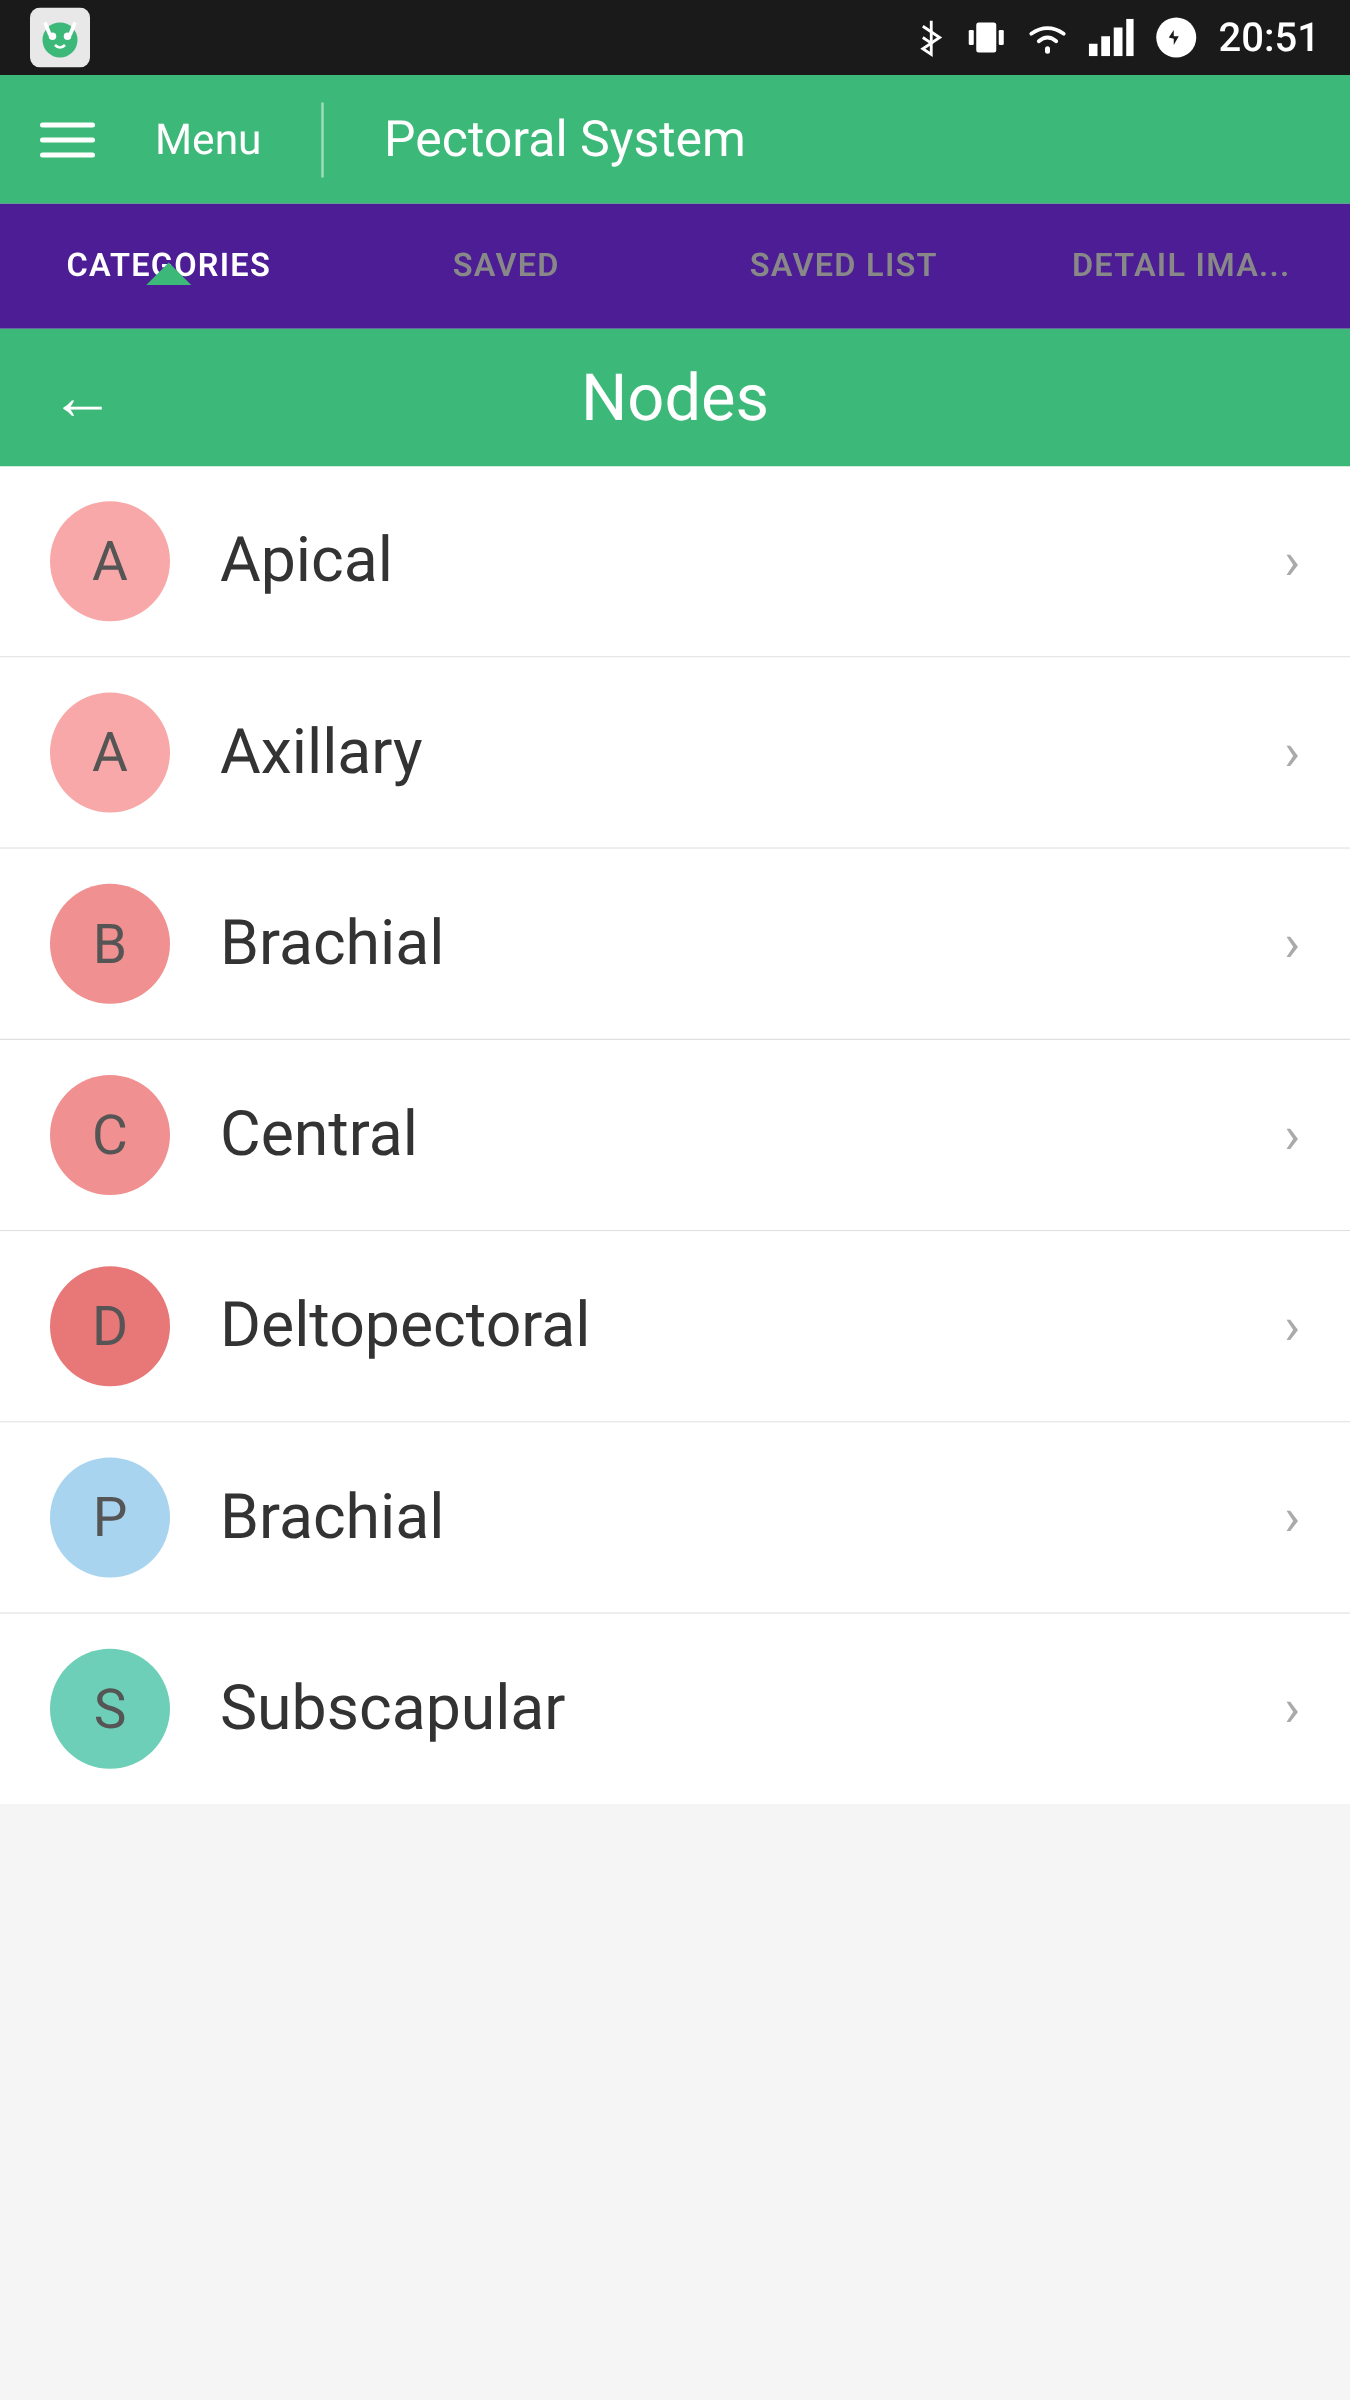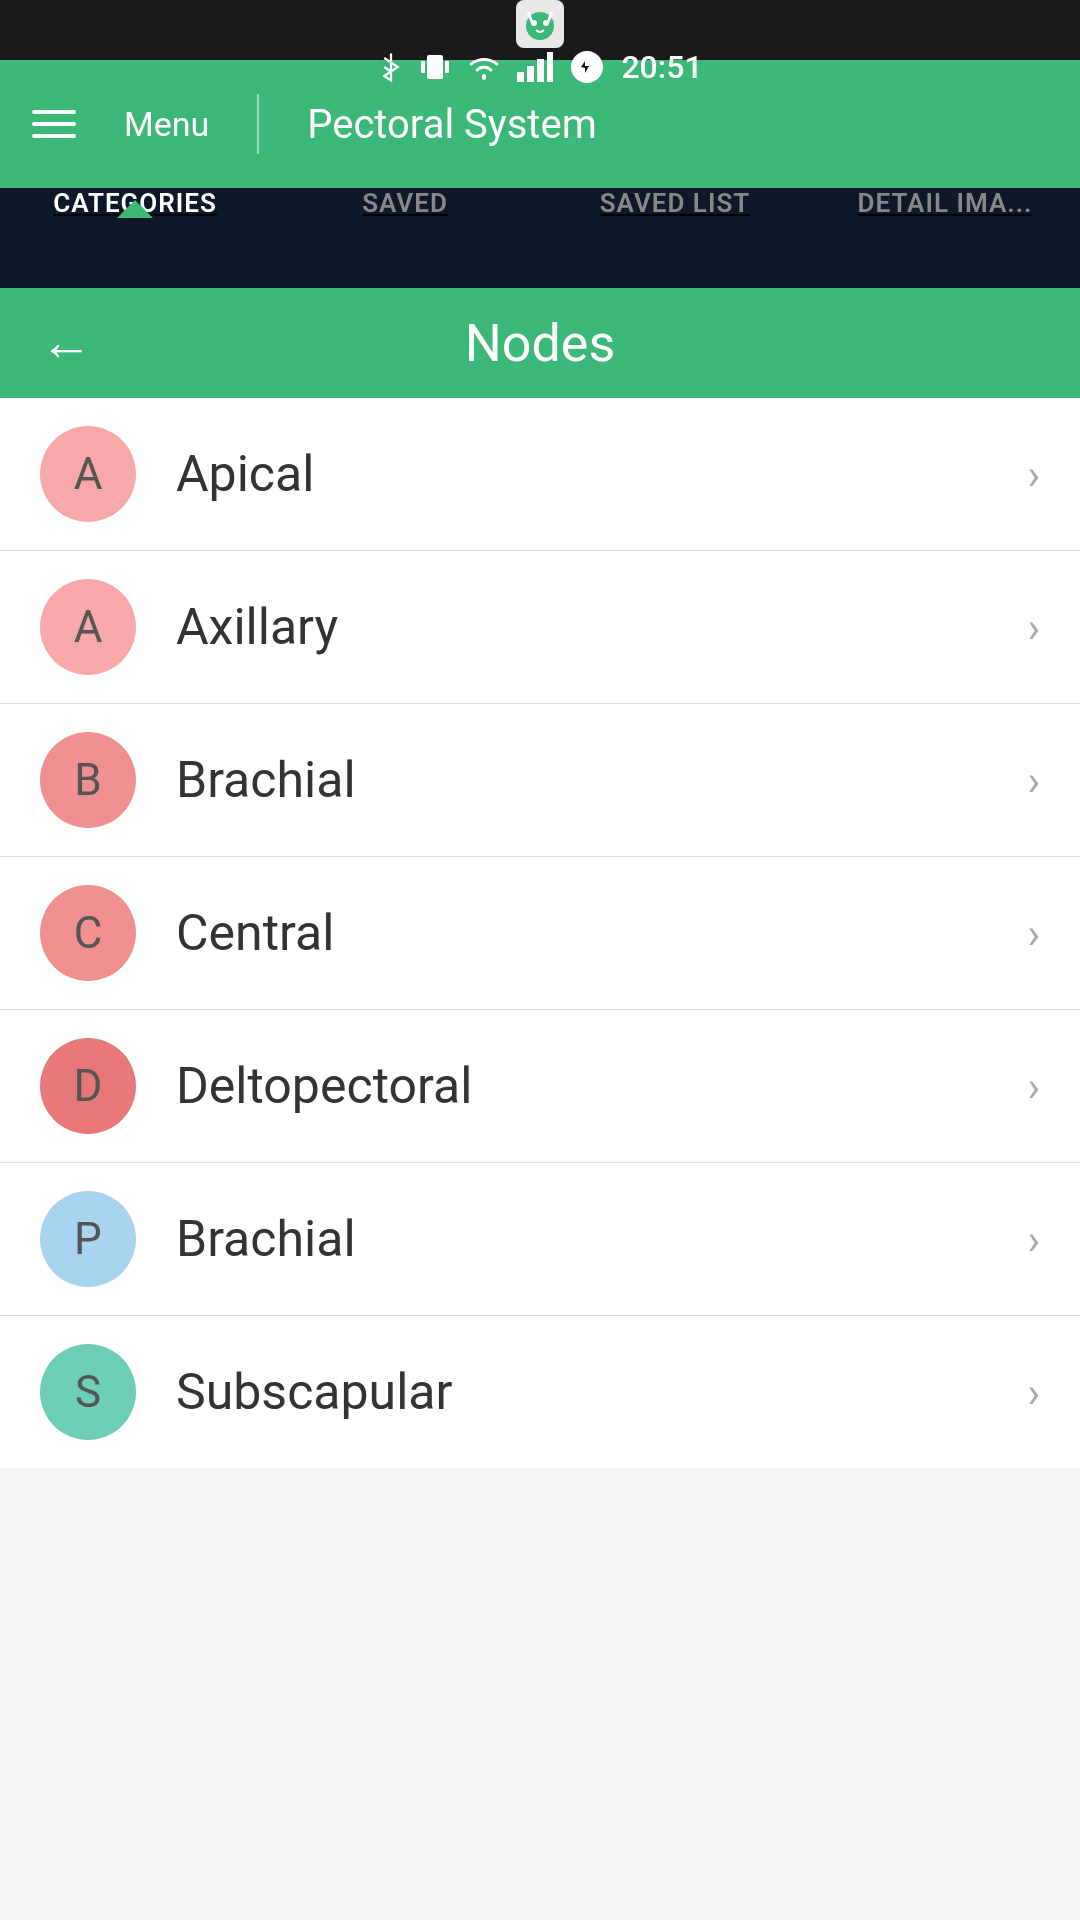--- a/index.html
+++ b/index.html
@@ -15,21 +15,20 @@
 
     
     .status-bar {
       width: 100%;
       height: 60px;
       background: #1a1a1a;
       display: flex;
       align-items: center;
       justify-content: space-between;
       padding: 0 24px;
-      flex-direction: column;
     }
 
     .status-bar-left {
       display: flex;
       align-items: center;
     }
 
     .status-bar-right {
       display: flex;
       align-items: center;
@@ -38,21 +37,21 @@
 
     .status-time {
       color: white;
       font-size: 32px;
       font-weight: 500;
     }
 
     
     .toolbar {
       width: 100%;
-      height: 128px;
+      height: 103px;
       background: #3cb878;
       display: flex;
       align-items: center;
       padding: 16px 32px;
       gap: 32px;
     }
 
     .toolbar-menu {
       display: flex;
       flex-direction: column;
@@ -85,25 +84,24 @@
     .toolbar-title {
       color: white;
       font-size: 40px;
       font-weight: 400;
     }
 
     
     .tab-bar {
       width: 100%;
       height: 100px;
-      background: #0f172a;
-      display: flex;
-      align-items: flex-start;
+      background: #4c1d95;
+      display: flex;
+      align-items: center;
       position: relative;
-      text-decoration: underline;
     }
 
     .tab-item {
       flex: 1;
       display: flex;
       align-items: center;
       justify-content: center;
       cursor: pointer;
       position: relative;
     }

